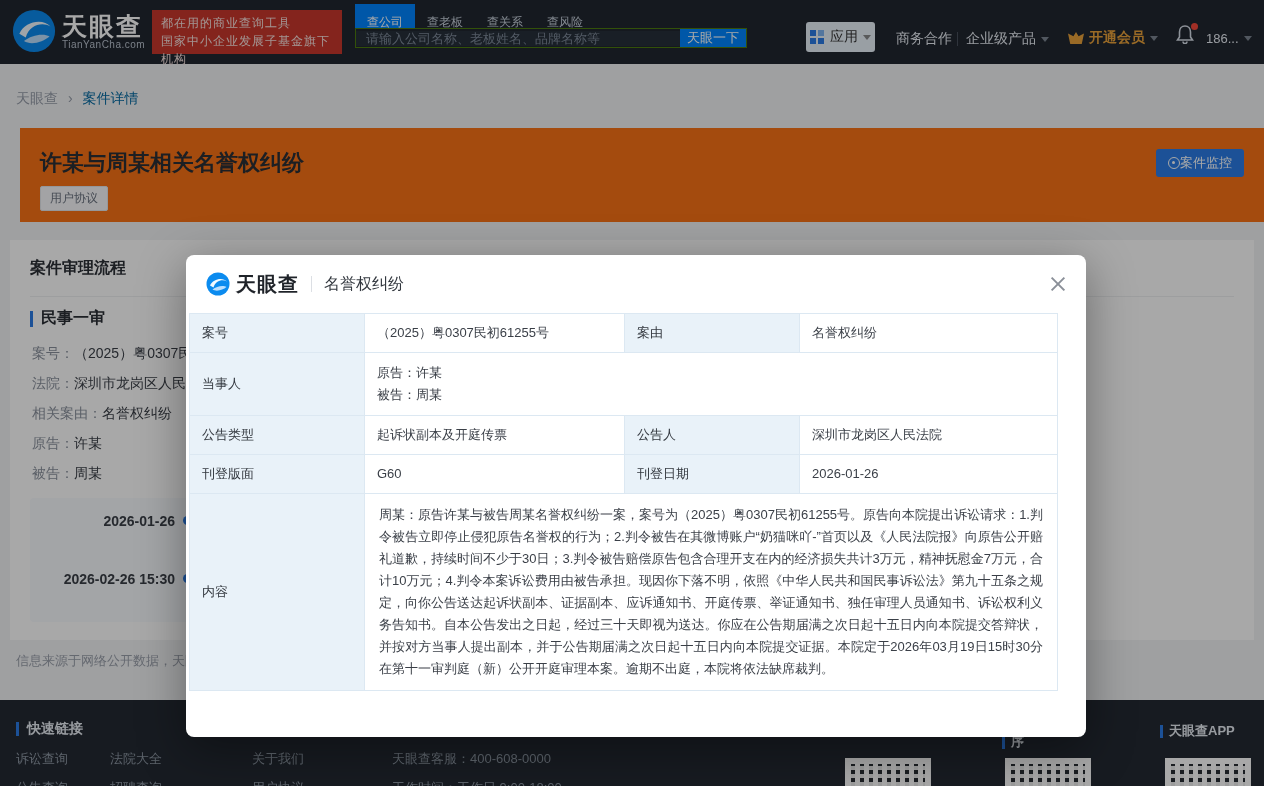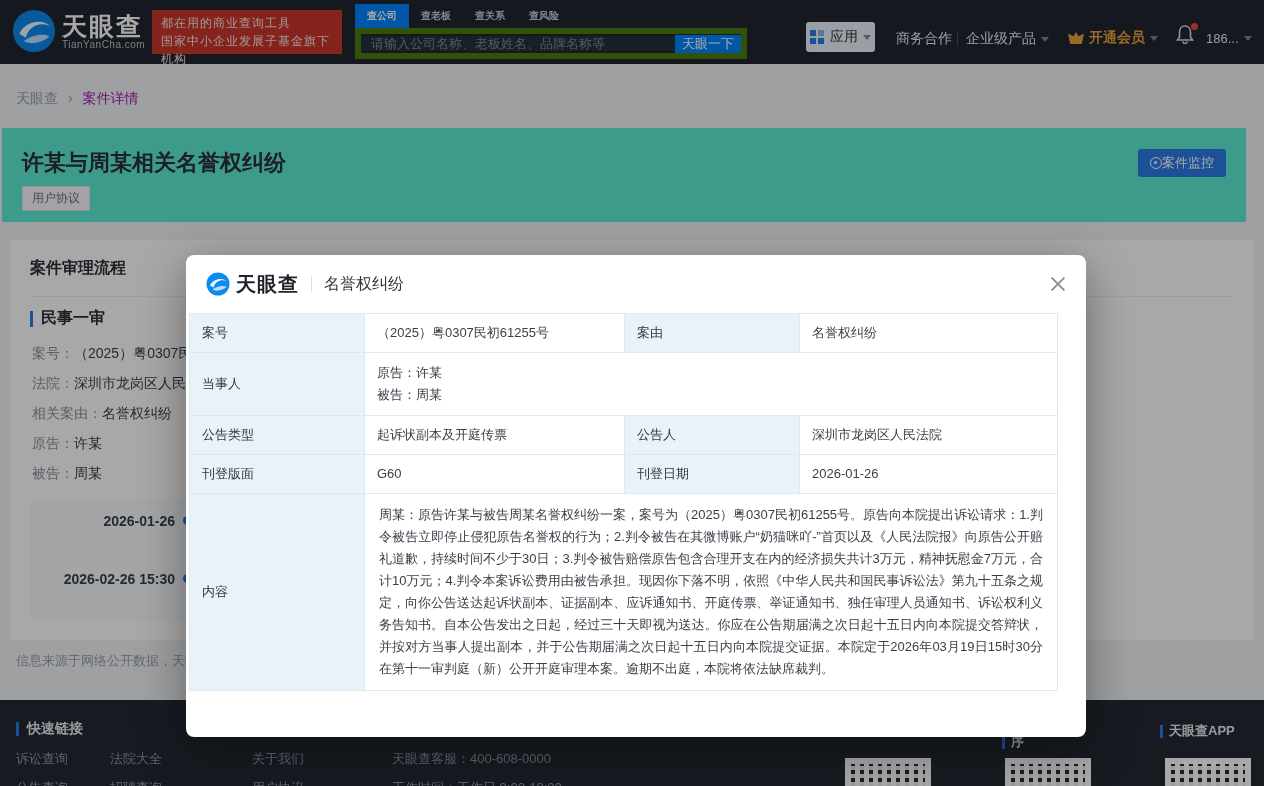--- a/index.html
+++ b/index.html
@@ -10,44 +10,44 @@
   
   .topbar { position:absolute; top:0; left:0; width:100%; height:64px; background:#20262F; z-index:1; }
   .logo { position:absolute; left:12px; top:9px; display:flex; align-items:center; cursor:pointer; }
   .logo svg { width:44px; height:44px; }
   .logo-text { margin-left:6px; }
   .logo-name { color:#FFFFFF; font-size:25px; font-weight:bold; letter-spacing:2px; line-height:26px; }
   .logo-domain { color:#B9C2CE; font-size:10px; letter-spacing:.5px; }
   .slogan { position:absolute; left:152px; top:10px; width:190px; height:44px; background:#C9372C; color:#F6E3E0; font-size:12px; line-height:18px; padding:4px 9px; letter-spacing:1px; }
   .search-wrap { position:absolute; left:355px; top:4px; width:392px; }
   .search-tabs { display:flex; height:24px; }
-  .search-tab { padding:0 12px; line-height:24px; font-size:10px; color:#C6CFDA; cursor:pointer;font-weight:bold; }
+  .search-tab { padding:6px 12px; line-height:24px; font-size:12px; color:#C6CFDA; cursor:pointer; }
   .search-tab.active { background:#0084FF; color:#fff; }
-  .search-row { display:flex; height:31px; border:6px solid #4d7c0f;align-items:center; }
+  .search-row { display:flex; height:20px; border:1px solid #4d7c0f;align-items:center; }
   .search-input { flex:1; background:#262F3A; border:0; outline:0; color:#DDE5EF; font-size:13px; padding:0 10px; font-family:inherit; }
   .search-input::placeholder { color:#7E8A99; }
   .search-btn { width:66px; background:#0084FF; color:#fff; border:0; font-size:13px; cursor:pointer; font-family:inherit; }
   .apps-chip { position:absolute; left:806px; top:22px; height:30px; background:#E9F1F9; border-radius:3px; display:flex; align-items:center; padding:0 4px; cursor:pointer; }
   .apps-chip .lbl { font-size:14px; color:#333; margin-left:6px; }
   .caret { width:0; height:0; border-left:4px solid transparent; border-right:4px solid transparent; border-top:5px solid currentColor; display:inline-block; margin-left:5px; opacity:.75; }
   .navlink { position:absolute; top:30px; font-size:14px; color:#E8EDF4; cursor:pointer; display:flex; align-items:center; }
   .nav-div { position:absolute; left:957px; top:32px; width:1px; height:14px; background:#48505C; }
   .vip { position:absolute; left:1068px; top:29px; display:flex; align-items:center; color:#E9A23B; font-size:14px; font-weight:600; cursor:pointer; }
   .crown { width:16px; height:12px; background:#E9A23B; clip-path:polygon(50% 0,66% 35%,100% 12%,86% 100%,14% 100%,0 12%,34% 35%); margin-right:5px; }
   .bell-wrap { position:absolute; left:1176px; top:25px; width:20px; height:20px; cursor:pointer; }
   .bell-dot { position:absolute; right:-2px; top:-2px; width:7px; height:7px; border-radius:50%; background:#F5483B; }
   .phone { position:absolute; left:1206px; top:31px; font-size:13px; color:#E8EDF4; display:flex; align-items:center; cursor:pointer; }
 
   
   .breadcrumb { position:absolute; left:16px; top:90px; font-size:14px; }
   .crumb-home { color:#959CA8; cursor:pointer; }
   .crumb-sep { color:#959CA8; margin:0 6px; }
-  .crumb-cur { color:#a21caf;margin-top:38px; }
-
-  .title-card { position:absolute; left:2px; top:128px; width:1244px; height:94px; background:#5eead4; }
+  .crumb-cur { color:#0369a1;margin-top:38px; }
+
+  .title-card { position:absolute; left:20px; top:128px; width:1244px; height:94px; background:#f97316; }
   .case-title { position:absolute; left:20px; top:20px; font-size:22px; font-weight:bold; color:#2B2F36; }
   .case-badge { position:absolute; left:20px; top:58px; font-size:12px; color:#6B7280; background:#F7F8FA; border:1px solid #E2E5EA; padding:3px 9px; border-radius:2px; }
   .monitor-btn { position:absolute; right:20px; top:21px; height:28px; background:#2B7CE5; color:#fff; font-size:13px; border:0; border-radius:3px; padding:0 12px; display:flex; align-items:center; cursor:pointer; font-family:inherit; }
   .cam-icon { width:12px; height:12px; border:1.5px solid #fff; border-radius:50%; position:relative; }
   .cam-icon::after { content:""; position:absolute; left:3px; top:3px; width:3px; height:3px; background:#fff; border-radius:50%; }
 
   .case-card { position:absolute; left:10px; top:240px; width:1244px; height:400px; background:#fff; }
   .section-title { position:absolute; left:20px; top:18px; font-size:16px; font-weight:bold; color:#2B2F36; }
   .section-div { position:absolute; left:20px; right:20px; top:56px; height:1px; background:#EEF0F2; }
   .trial-title { position:absolute; left:20px; top:68px; display:flex; align-items:center; font-size:16px; font-weight:bold; color:#2B2F36; }

